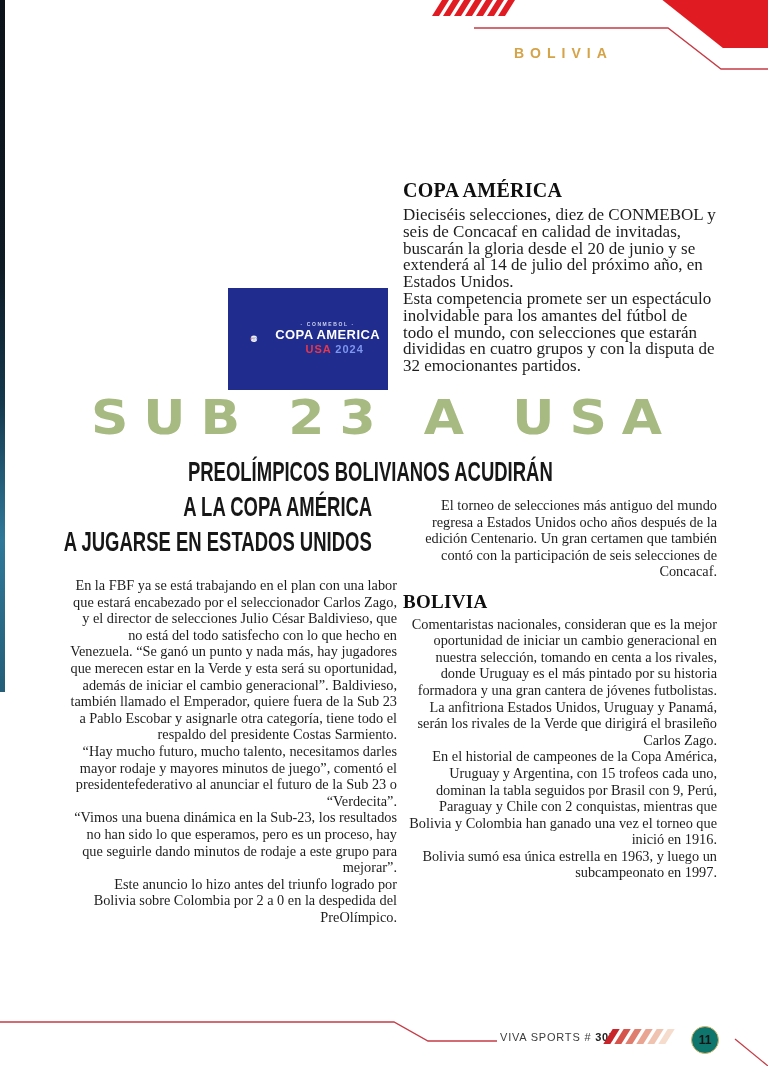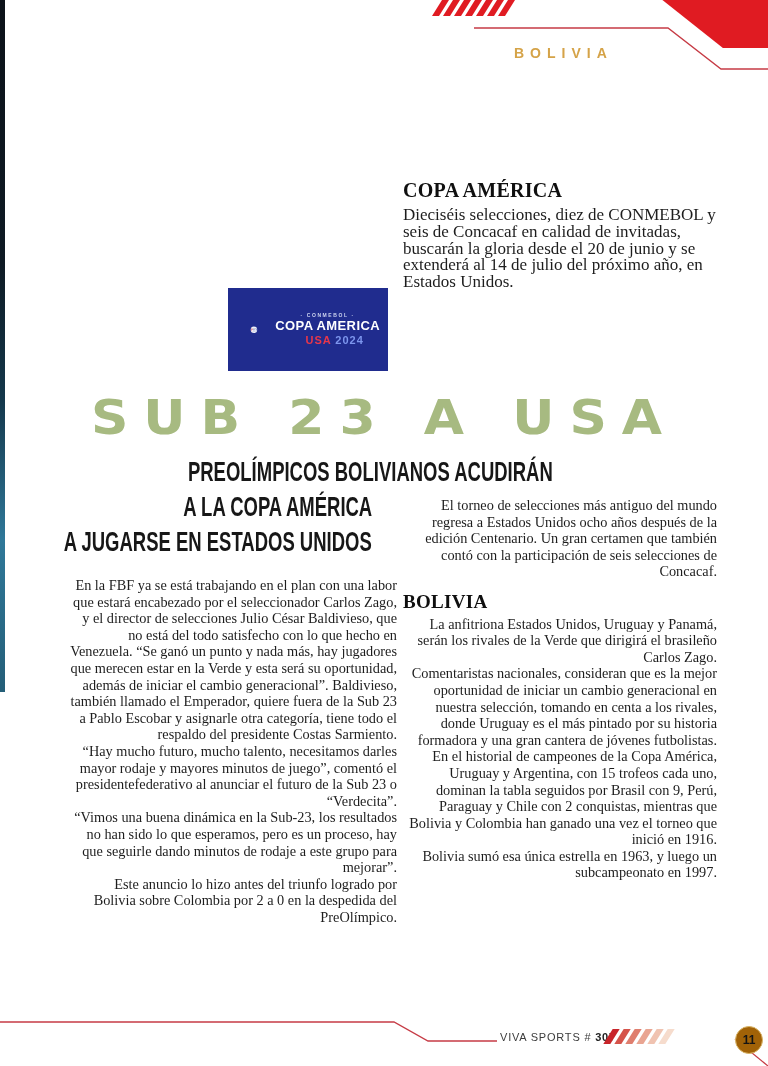--- a/index.html
+++ b/index.html
@@ -22,21 +22,21 @@
 
   .section-title{position:absolute;left:514px;top:45px;font-family:"Liberation Sans",sans-serif;
     font-weight:700;font-size:14px;letter-spacing:6px;color:#d5a348;}
 
   
   .copa-note{position:absolute;left:403px;top:179px;width:314px;}
   .copa-note h3{margin:0 0 5px;font-size:20px;font-weight:700;color:#0f0f0f;letter-spacing:.3px;}
   .copa-note p{margin:0;font-size:17px;line-height:16.8px;}
 
   
-  .logo-box{position:absolute;left:228px;top:288px;width:160px;height:83px;background:#202c8e;
+  .logo-box{position:absolute;left:228px;top:288px;width:160px;height:102px;background:#202c8e;
     display:flex;align-items:center;box-sizing:border-box;padding:0 8px 0 22px;gap:17px;}
   .logo-text{display:flex;flex-direction:column;align-items:center;line-height:1.15;}
   .logo-conmebol{font-family:"Liberation Sans",sans-serif;font-weight:700;font-size:5px;
     letter-spacing:1.6px;color:#cdd4f0;}
   .logo-title{font-family:"Liberation Sans",sans-serif;font-weight:700;font-size:13px;
     color:#ffffff;letter-spacing:.4px;white-space:nowrap;}
   .logo-usa-row{font-family:"Liberation Sans",sans-serif;font-weight:700;font-size:11px;letter-spacing:1px;margin-left:14px;}
   .logo-usa-row .usa{color:#e8374a;}
   .logo-usa-row .year{color:#7d96ee;}
 
@@ -61,21 +61,21 @@
   .col-right h3{margin:14px 0 5px;font-size:19px;font-weight:700;color:#0f0f0f;letter-spacing:.3px;}
 
   
   .footer-text{position:absolute;left:500px;top:1031px;font-family:"Liberation Sans",sans-serif;
     font-size:11px;letter-spacing:.8px;color:#3c3c3c;white-space:nowrap;}
   .footer-text b{color:#222;}
   .footer-slashes{position:absolute;left:608px;top:1029px;height:15px;display:flex;gap:4px;}
   .footer-slashes .slash{width:7px;height:15px;transform:skewX(-32deg);}
   .page-badge{position:absolute;left:691px;top:1026px;width:26px;height:26px;border:1.4px solid #d9b568;
     border-radius:50%;display:flex;align-items:center;justify-content:center;
-    font-family:"Liberation Sans",sans-serif;font-weight:700;font-size:12px;color:#141414;background:#a16207;margin-left:44px;}
+    font-family:"Liberation Sans",sans-serif;font-weight:700;font-size:12px;color:#141414;background:#0f766e;}
 </style>
 </head>
 <body>
 
 <div class="page">
 
   <div class="left-strip"></div>
 
   <div class="top-slashes">
     <span class="slash"></span>
@@ -93,20 +93,21 @@
     <polyline points="474,28 668,28 721,69 768,69" stroke="#c63b45" stroke-width="1.3" fill="none"></polyline>
     <polyline points="0,1022 394,1022 428,1041 497,1041" stroke="#c63b45" stroke-width="1.3" fill="none"></polyline>
     <line x1="735" y1="1039" x2="768" y2="1066" stroke="#c63b45" stroke-width="1.3"></line>
   </svg>
 
   <div class="section-title">BOLIVIA</div>
 
   <section class="copa-note">
     <h3>COPA AMÉRICA</h3>
     <p>Dieciséis selecciones, diez de CONMEBOL y seis de Concacaf en calidad de invitadas, buscarán la gloria desde el 20 de junio y se extenderá al 14 de julio del próximo año, en Estados Unidos.</p>
+    <p>Esta competencia promete ser un espectáculo inolvidable para los amantes del fútbol de todo el mundo, con selecciones que estarán divididas en cuatro grupos y con la disputa de 32 emocionantes partidos.</p>
   </section>
 
   <div class="logo-box">
     <svg width="38" height="42" viewBox="0 0 40 44">
       <circle cx="19" cy="21" r="15.5" fill="#eef1f9"></circle>
       <path d="M8 13 Q3.5 22 11 31 Q6.5 22 11 13.5 Z" fill="#d8323e"></path>
       <path d="M30 13 Q34.5 22 27 31 Q31.5 22 27 13.5 Z" fill="#2b3fa8"></path>
       <path d="M13.5 13.5 h11 v6.5 a5.5 5.5 0 0 1 -11 0 z" fill="#b9c2d8"></path>
       <rect x="18" y="24.5" width="2.4" height="4" fill="#b9c2d8"></rect>
       <rect x="14.5" y="28.5" width="9.5" height="2.2" fill="#b9c2d8"></rect>
@@ -131,22 +132,22 @@
   <div class="col-left">
     <p>En la FBF ya se está trabajando en el plan con una labor que estará encabezado por el seleccionador Carlos Zago, y el director de selecciones Julio César Baldivieso, que no está del todo satisfecho con lo que hecho en Venezuela. “Se ganó un punto y nada más, hay jugadores que merecen estar en la Verde y esta será su oportunidad, además de iniciar el cambio generacional”. Baldivieso, también llamado el Emperador, quiere fuera de la Sub 23 a Pablo Escobar y asignarle otra categoría, tiene todo el respaldo del presidente Costas Sarmiento.</p>
     <p>“Hay mucho futuro, mucho talento, necesitamos darles mayor rodaje y mayores minutos de juego”, comentó el presidentefederativo al anunciar el futuro de la Sub 23 o “Verdecita”.</p>
     <p>“Vimos una buena dinámica en la Sub-23, los resultados no han sido lo que esperamos, pero es un proceso, hay que seguirle dando minutos de rodaje a este grupo para mejorar”.</p>
     <p>Este anuncio lo hizo antes del triunfo logrado por Bolivia sobre Colombia por 2 a 0 en la despedida del PreOlímpico.</p>
   </div>
 
   <div class="col-right">
     <p>El torneo de selecciones más antiguo del mundo regresa a Estados Unidos ocho años después de la edición Centenario. Un gran certamen que también contó con la participación de seis selecciones de Concacaf.</p>
     <h3>BOLIVIA</h3>
+    <p>Comentaristas nacionales, consideran que es la mejor oportunidad de iniciar un cambio generacional en nuestra selección, tomando en centa a los rivales, donde Uruguay es el más pintado por su historia formadora y una gran cantera de jóvenes futbolistas.</p>
     <p>La anfitriona Estados Unidos, Uruguay y Panamá, serán los rivales de la Verde que dirigirá el brasileño Carlos Zago.</p>
-    <p>Comentaristas nacionales, consideran que es la mejor oportunidad de iniciar un cambio generacional en nuestra selección, tomando en centa a los rivales, donde Uruguay es el más pintado por su historia formadora y una gran cantera de jóvenes futbolistas.</p>
     <p>En el historial de campeones de la Copa América, Uruguay y Argentina, con 15 trofeos cada uno, dominan la tabla seguidos por Brasil con 9, Perú, Paraguay y Chile con 2 conquistas, mientras que Bolivia y Colombia han ganado una vez el torneo que inició en 1916.</p>
     <p>Bolivia sumó esa única estrella en 1963, y luego un subcampeonato en 1997.</p>
   </div>
 
   <div class="footer-text"><span>VIVA SPORTS #</span> <b>307</b></div>
 
   <div class="footer-slashes">
     <span class="slash" style="background:#c8242a"></span>
     <span class="slash" style="background:#d5534a"></span>
     <span class="slash" style="background:#df7e6e"></span>

